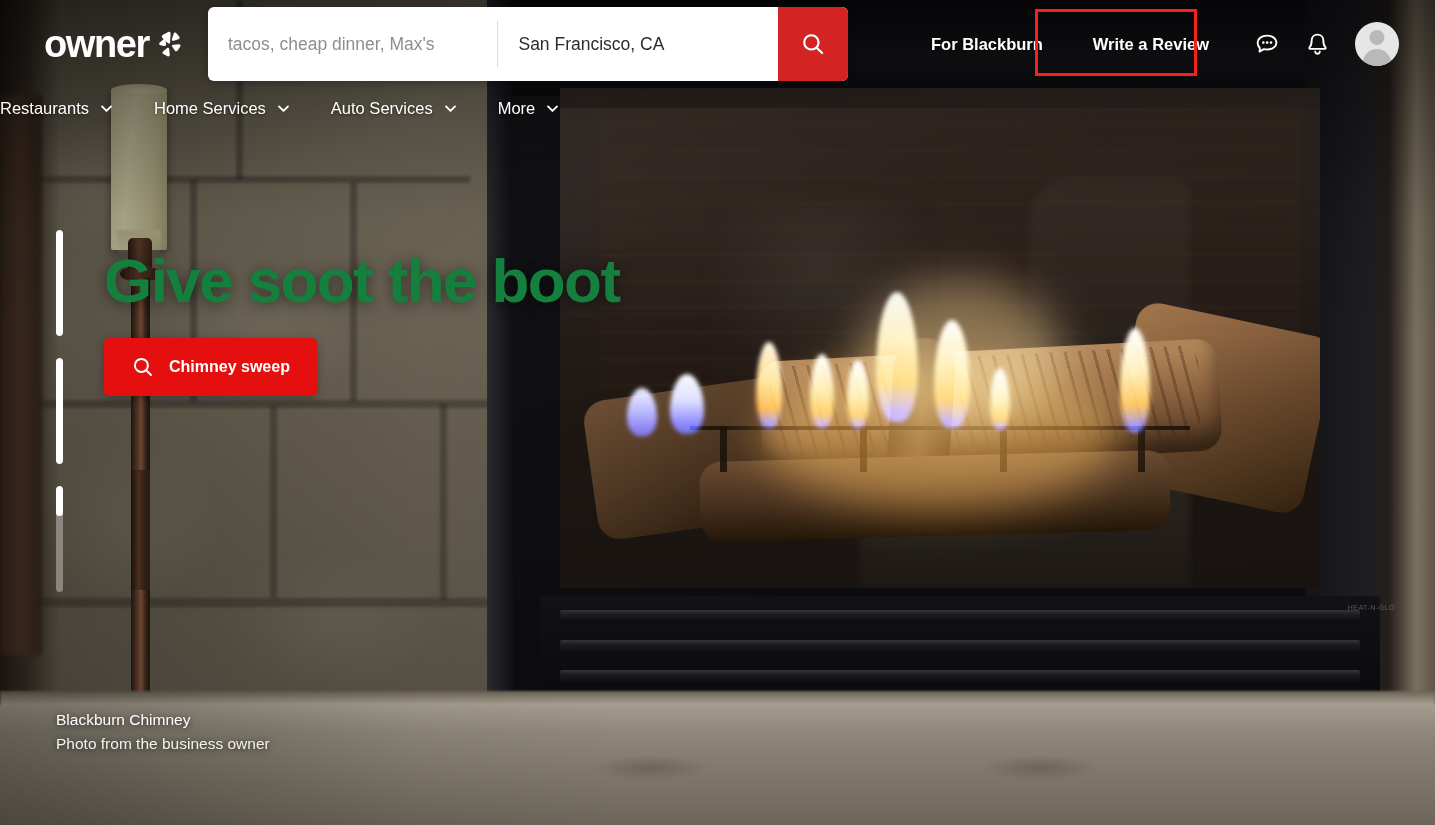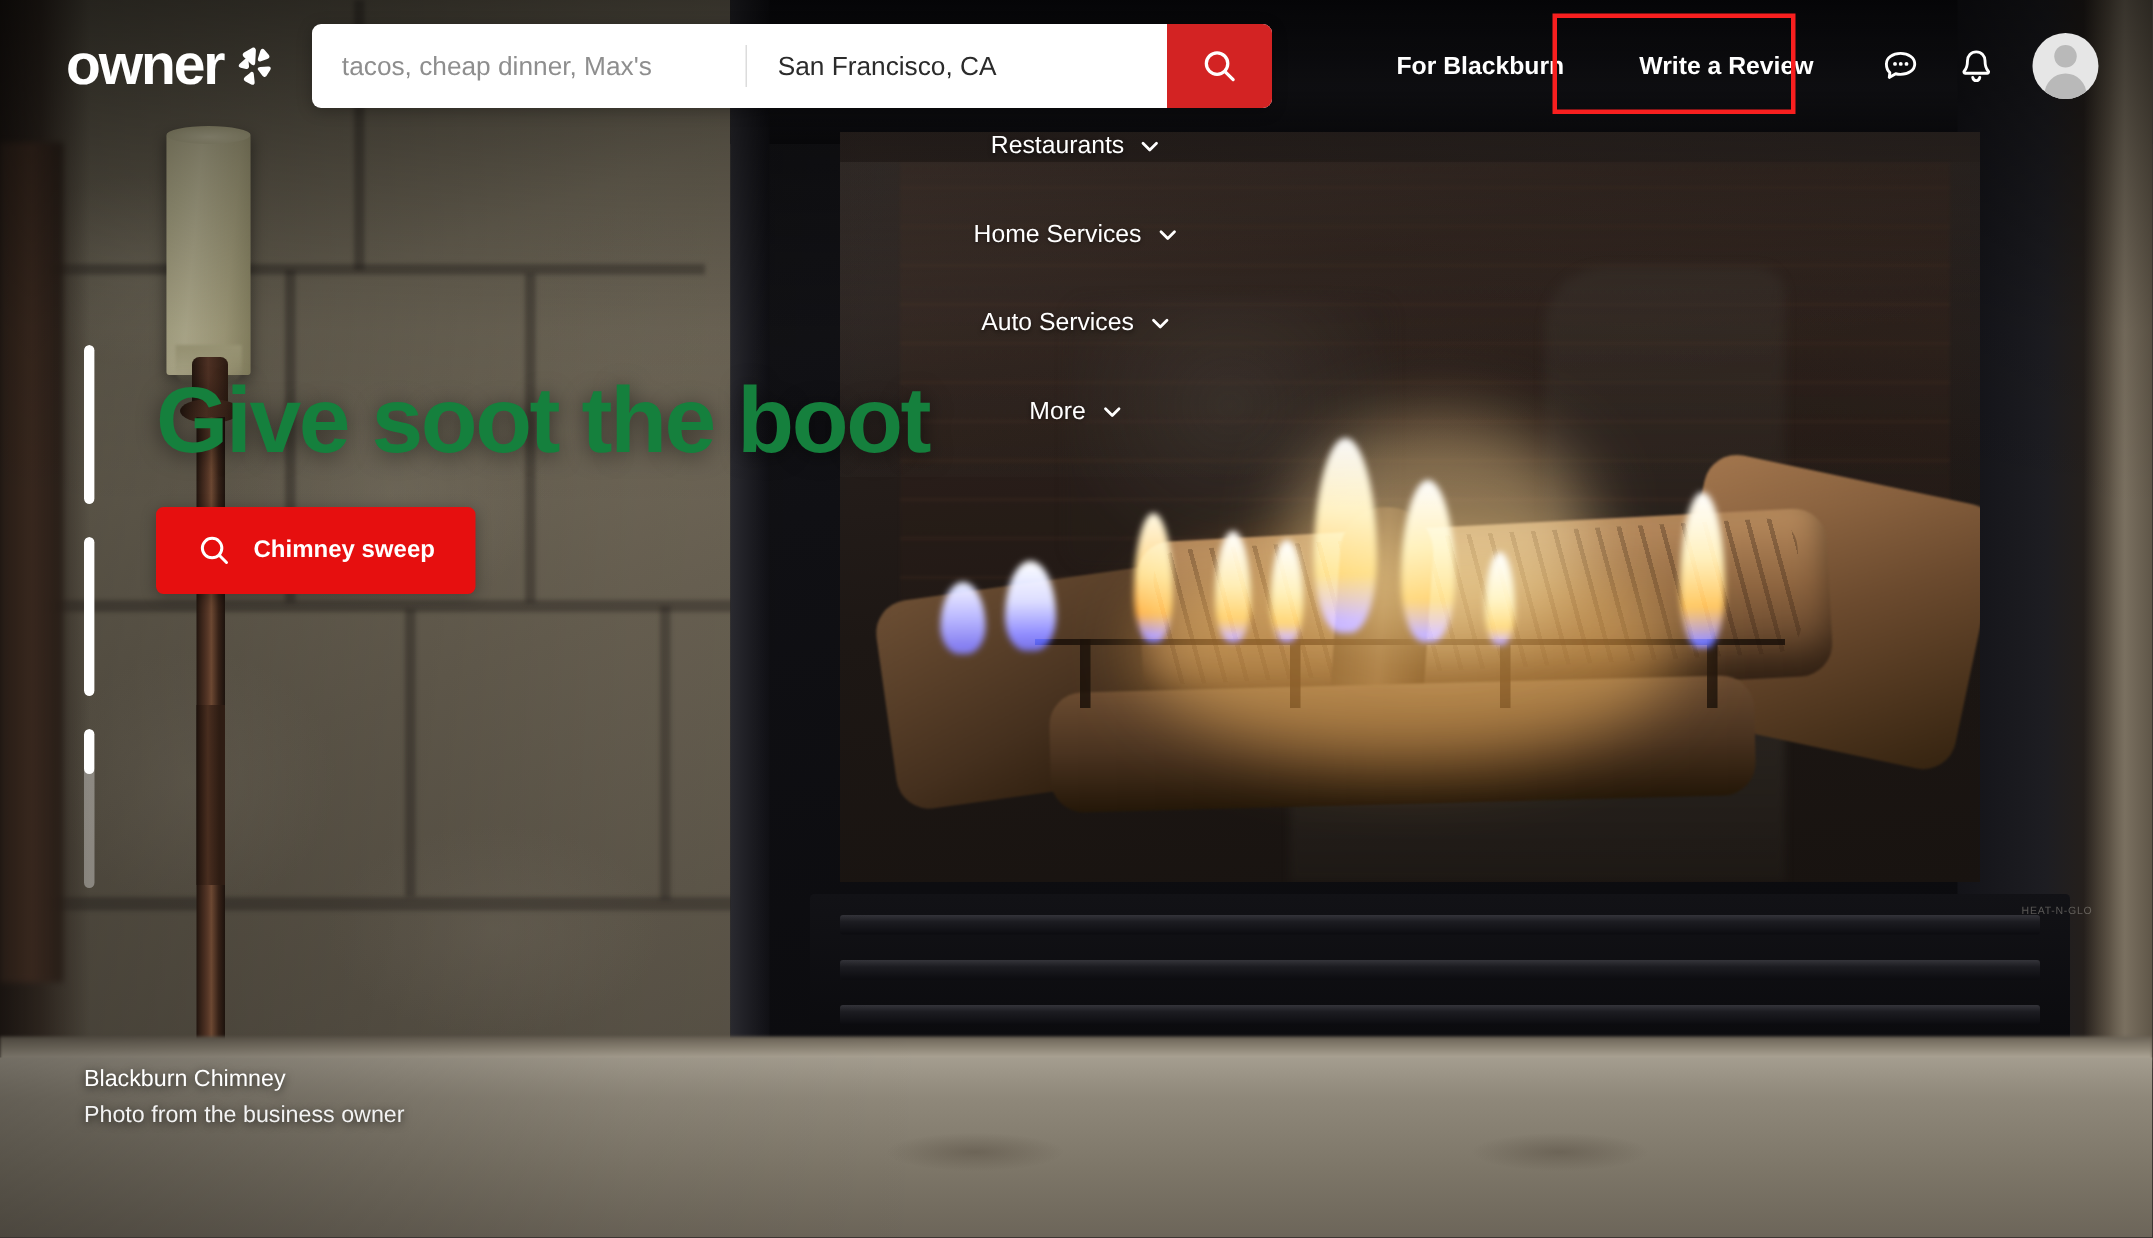--- a/index.html
+++ b/index.html
@@ -288,21 +288,21 @@
   }
   .logo-word {
     font-size: 38px; font-weight: 700; color: #fff;
     letter-spacing: -1.4px; line-height: 1;
   }
   .logo-burst { width: 30px; height: 30px; display: block; }
 
   .searchbar {
     margin-left: 24px;
     display: flex; align-items: stretch;
-    height: 56px; width: 640px;
+    height: 74px; width: 640px;
     background: #fff;
     border-radius: 6px;
     overflow: hidden;
     box-shadow: 0 2px 10px rgba(0,0,0,.28);
   }
   .search-field {
     border: none; outline: none;
     height: 100%;
     font-size: 17.5px;
     font-family: "Liberation Sans", sans-serif;
@@ -373,21 +373,20 @@
     border-radius: 14px 14px 0 0;
     background: #b9b9b9;
   }
 
   
   .navbar {
     position: absolute; left: 0; top: 88px; width: 1435px; height: 40px;
     display: flex; align-items: center;
     gap: 40px;
     z-index: 40;
-    flex-direction: column;
   }
   .nav-item {
     display: flex; align-items: center; gap: 10px;
     color: #fff; font-size: 16.5px;
     cursor: pointer;
     text-decoration: none;
     white-space: nowrap;
     text-shadow: 0 1px 3px rgba(0,0,0,.5);
   }
 

